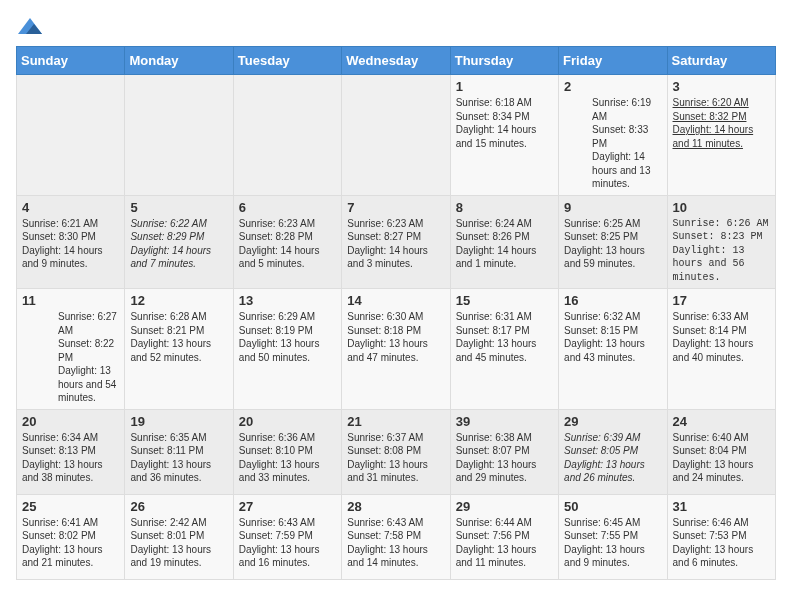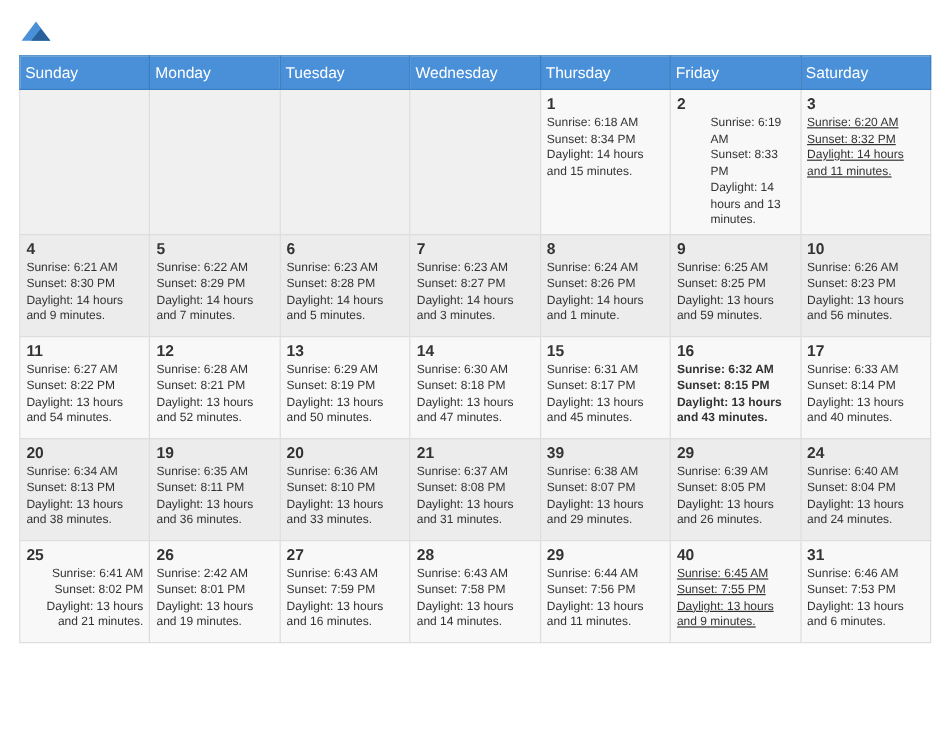--- a/index.html
+++ b/index.html
@@ -39,21 +39,21 @@
     }
     table {
       width: 100%;
       border-collapse: collapse;
       table-layout: fixed;
     }
     thead tr th {
       background-color: #4a90d9;
       color: #fff;
       font-size: 13px;
-      font-weight: normal;
+      font-weight: bold;
       padding: 6px 4px;
       text-align: left;
       border: 1px solid #3a7fc1;
     }
     tbody tr td {
       vertical-align: top;
       border: 1px solid #ddd;
       padding: 4px 5px;
       font-size: 10.5px;
       color: #333;
@@ -142,21 +142,21 @@
       </tr>
       <tr>
         <td>
           <span class="day-number">4</span>
           <div class="day-content" style="white-space: pre-line;">Sunrise: 6:21 AM
 Sunset: 8:30 PM
 Daylight: 14 hours and 9 minutes.</div>
         </td>
         <td>
           <span class="day-number">5</span>
-          <div class="day-content" style="white-space: pre-line;">Sunrise: 6:22 AM
+          <div class="day-content" style="white-space: pre-line; font-style: italic;">Sunrise: 6:22 AM
 Sunset: 8:29 PM
 Daylight: 14 hours and 7 minutes.</div>
         </td>
         <td>
           <span class="day-number">6</span>
           <div class="day-content" style="white-space: pre-line;">Sunrise: 6:23 AM
 Sunset: 8:28 PM
 Daylight: 14 hours and 5 minutes.</div>
         </td>
         <td>
@@ -172,29 +172,29 @@
 Daylight: 14 hours and 1 minute.</div>
         </td>
         <td>
           <span class="day-number">9</span>
           <div class="day-content" style="white-space: pre-line;">Sunrise: 6:25 AM
 Sunset: 8:25 PM
 Daylight: 13 hours and 59 minutes.</div>
         </td>
         <td>
           <span class="day-number">10</span>
-          <div class="day-content" style="white-space: pre-line;">Sunrise: 6:26 AM
+          <div class="day-content" style="white-space: pre-line; font-family: Liberation Mono, monospace;">Sunrise: 6:26 AM
 Sunset: 8:23 PM
 Daylight: 13 hours and 56 minutes.</div>
         </td>
       </tr>
       <tr>
         <td>
           <span class="day-number">11</span>
-          <div class="day-content" style="white-space: pre-line;">Sunrise: 6:27 AM
+          <div class="day-content" style="white-space: pre-line; margin-left: 36px;">Sunrise: 6:27 AM
 Sunset: 8:22 PM
 Daylight: 13 hours and 54 minutes.</div>
         </td>
         <td>
           <span class="day-number">12</span>
           <div class="day-content" style="white-space: pre-line;">Sunrise: 6:28 AM
 Sunset: 8:21 PM
 Daylight: 13 hours and 52 minutes.</div>
         </td>
         <td>
@@ -210,21 +210,21 @@
 Daylight: 13 hours and 47 minutes.</div>
         </td>
         <td>
           <span class="day-number">15</span>
           <div class="day-content" style="white-space: pre-line;">Sunrise: 6:31 AM
 Sunset: 8:17 PM
 Daylight: 13 hours and 45 minutes.</div>
         </td>
         <td>
           <span class="day-number">16</span>
-          <div class="day-content" style="white-space: pre-line; font-weight: bold;">Sunrise: 6:32 AM
+          <div class="day-content" style="white-space: pre-line;">Sunrise: 6:32 AM
 Sunset: 8:15 PM
 Daylight: 13 hours and 43 minutes.</div>
         </td>
         <td>
           <span class="day-number">17</span>
           <div class="day-content" style="white-space: pre-line;">Sunrise: 6:33 AM
 Sunset: 8:14 PM
 Daylight: 13 hours and 40 minutes.</div>
         </td>
       </tr>
@@ -254,35 +254,35 @@
 Daylight: 13 hours and 31 minutes.</div>
         </td>
         <td>
           <span class="day-number">39</span>
           <div class="day-content" style="white-space: pre-line;">Sunrise: 6:38 AM
 Sunset: 8:07 PM
 Daylight: 13 hours and 29 minutes.</div>
         </td>
         <td>
           <span class="day-number">29</span>
-          <div class="day-content" style="white-space: pre-line;">Sunrise: 6:39 AM
+          <div class="day-content" style="white-space: pre-line; font-style: italic;">Sunrise: 6:39 AM
 Sunset: 8:05 PM
 Daylight: 13 hours and 26 minutes.</div>
         </td>
         <td>
           <span class="day-number">24</span>
           <div class="day-content" style="white-space: pre-line;">Sunrise: 6:40 AM
 Sunset: 8:04 PM
 Daylight: 13 hours and 24 minutes.</div>
         </td>
       </tr>
       <tr>
         <td>
           <span class="day-number">25</span>
-          <div class="day-content" style="white-space: pre-line; text-align: right;">Sunrise: 6:41 AM
+          <div class="day-content" style="white-space: pre-line;">Sunrise: 6:41 AM
 Sunset: 8:02 PM
 Daylight: 13 hours and 21 minutes.</div>
         </td>
         <td>
           <span class="day-number">26</span>
           <div class="day-content" style="white-space: pre-line;">Sunrise: 2:42 AM
 Sunset: 8:01 PM
 Daylight: 13 hours and 19 minutes.</div>
         </td>
         <td>
@@ -297,22 +297,22 @@
 Sunset: 7:58 PM
 Daylight: 13 hours and 14 minutes.</div>
         </td>
         <td>
           <span class="day-number">29</span>
           <div class="day-content" style="white-space: pre-line;">Sunrise: 6:44 AM
 Sunset: 7:56 PM
 Daylight: 13 hours and 11 minutes.</div>
         </td>
         <td>
-          <span class="day-number">40</span>
-          <div class="day-content" style="white-space: pre-line; text-decoration: underline;">Sunrise: 6:45 AM
+          <span class="day-number">50</span>
+          <div class="day-content" style="white-space: pre-line;">Sunrise: 6:45 AM
 Sunset: 7:55 PM
 Daylight: 13 hours and 9 minutes.</div>
         </td>
         <td>
           <span class="day-number">31</span>
           <div class="day-content" style="white-space: pre-line;">Sunrise: 6:46 AM
 Sunset: 7:53 PM
 Daylight: 13 hours and 6 minutes.</div>
         </td>
       </tr>

